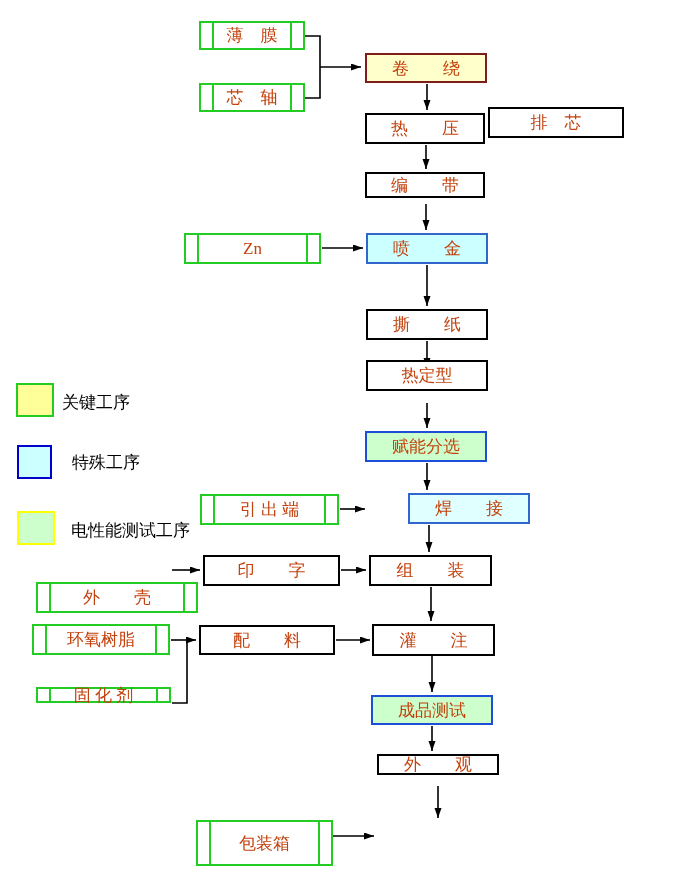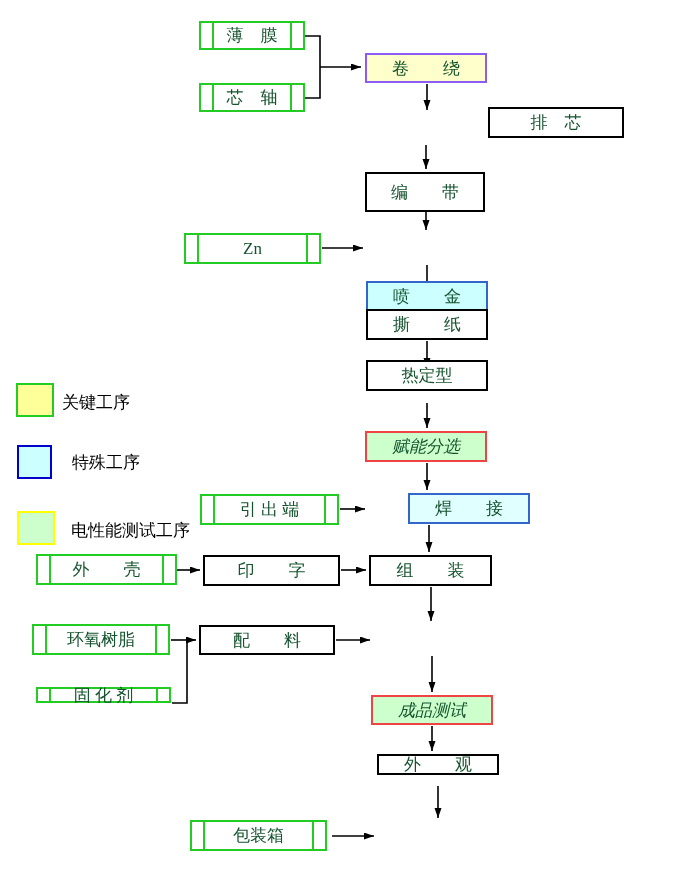--- a/index.html
+++ b/index.html
@@ -10,34 +10,34 @@
     font-family:"Liberation Serif","DejaVu Serif",serif;
     overflow:hidden;
   }
   .wires{position:absolute;left:0;top:0;width:679px;height:869px;}
   .box{
     position:absolute;
     box-sizing:border-box;
     display:flex;align-items:center;justify-content:center;
     background:#ffffff;
     border:2px solid #000000;
-    font-size:17px;color:#14532d;
+    font-size:17px;color:#c2410c;
     white-space:pre;
     line-height:1;
   }
   .input{border:2px solid #22CC22;}
   .input::before,.input::after{
     content:"";position:absolute;top:0;bottom:0;width:2px;background:#22CC22;
   }
   .input::before{left:11px;}
   .input::after{right:11px;}
-  .key{background:#FFFFCC;border:2px solid #8b5cf6;}
-  .special{background:#CCFFFF;border:2px solid #3366CC;margin-top:48px;}
+  .key{background:#FFFFCC;border:2px solid #7f1d1d;}
+  .special{background:#CCFFFF;border:2px solid #3366CC;}
   .special-lt{background:#E0FFFF;border:2px solid #3366CC;margin-left:40px;}
-  .etest{background:#CCFFCC;border:2px solid #ef4444;font-style:italic;}
+  .etest{background:#CCFFCC;border:2px solid #1d4ed8;}
   .lg-swatch{position:absolute;box-sizing:border-box;}
   .sw-key{background:#FFFF99;border:2px solid #22CC22;}
   .sw-special{background:#CCFFFF;border:2px solid #0000CC;}
   .sw-etest{background:#CCFFCC;border:2px solid #FFFF00;}
   .lg-label{
     position:absolute;font-size:17px;color:#000000;white-space:pre;line-height:1;
   }
 </style>
 </head>
 <body>
@@ -74,36 +74,38 @@
       <line x1="432" y1="726" x2="432" y2="751" marker-end="url(#ah)"></line>
       <line x1="438" y1="786" x2="438" y2="818" marker-end="url(#ah)"></line>
       <line x1="332" y1="836" x2="374" y2="836" marker-end="url(#ah)"></line>
     </g>
   </svg>
 
   <div class="box input" style="left:199px;top:21px;width:106px;height:29px">薄　膜</div>
   <div class="box input" style="left:199px;top:83px;width:106px;height:29px">芯　轴</div>
   <div class="box input" style="left:184px;top:233px;width:137px;height:31px">Zn</div>
   <div class="box input" style="left:200px;top:494px;width:139px;height:31px">引 出 端</div>
-  <div class="box input" style="left:36px;top:554px;width:141px;height:31px">外　　壳</div>
+  <div class="box input" style="left:36px;top:582px;width:162px;height:31px">外　　壳</div>
   <div class="box input" style="left:32px;top:624px;width:138px;height:31px">环氧树脂</div>
   <div class="box input" style="left:36px;top:687px;width:135px;height:16px">固 化 剂</div>
-  <div class="box input" style="left:190px;top:820px;width:137px;height:31px">包装箱</div>
+  <div class="box input" style="left:196px;top:820px;width:137px;height:46px">包装箱</div>
 
   <div class="box key" style="left:365px;top:53px;width:122px;height:30px">卷　　绕</div>
+  <div class="box" style="left:365px;top:113px;width:120px;height:31px">热　　压</div>
   <div class="box" style="left:488px;top:107px;width:136px;height:31px">排　芯</div>
-  <div class="box" style="left:365px;top:172px;width:120px;height:40px">编　　带</div>
+  <div class="box" style="left:365px;top:172px;width:120px;height:26px">编　　带</div>
   <div class="box special" style="left:366px;top:233px;width:122px;height:31px">喷　　金</div>
   <div class="box" style="left:366px;top:309px;width:122px;height:31px">撕　　纸</div>
   <div class="box" style="left:366px;top:360px;width:122px;height:31px">热定型</div>
   <div class="box etest" style="left:365px;top:431px;width:122px;height:31px">赋能分选</div>
   <div class="box special-lt" style="left:368px;top:493px;width:122px;height:31px">焊　　接</div>
   <div class="box" style="left:369px;top:555px;width:123px;height:31px">组　　装</div>
   <div class="box" style="left:203px;top:555px;width:137px;height:31px">印　　字</div>
   <div class="box" style="left:199px;top:625px;width:136px;height:30px">配　　料</div>
+  <div class="box" style="left:372px;top:624px;width:123px;height:32px">灌　　注</div>
   <div class="box etest" style="left:371px;top:695px;width:122px;height:30px">成品测试</div>
   <div class="box" style="left:377px;top:754px;width:122px;height:21px">外　　观</div>
 
   <div class="lg-swatch sw-key" style="left:16px;top:383px;width:38px;height:34px"></div>
   <div class="lg-label" style="left:62px;top:394px">关键工序</div>
   <div class="lg-swatch sw-special" style="left:17px;top:445px;width:35px;height:34px"></div>
   <div class="lg-label" style="left:72px;top:454px">特殊工序</div>
   <div class="lg-swatch sw-etest" style="left:17px;top:511px;width:38px;height:34px"></div>
   <div class="lg-label" style="left:71px;top:522px">电性能测试工序</div>
 

